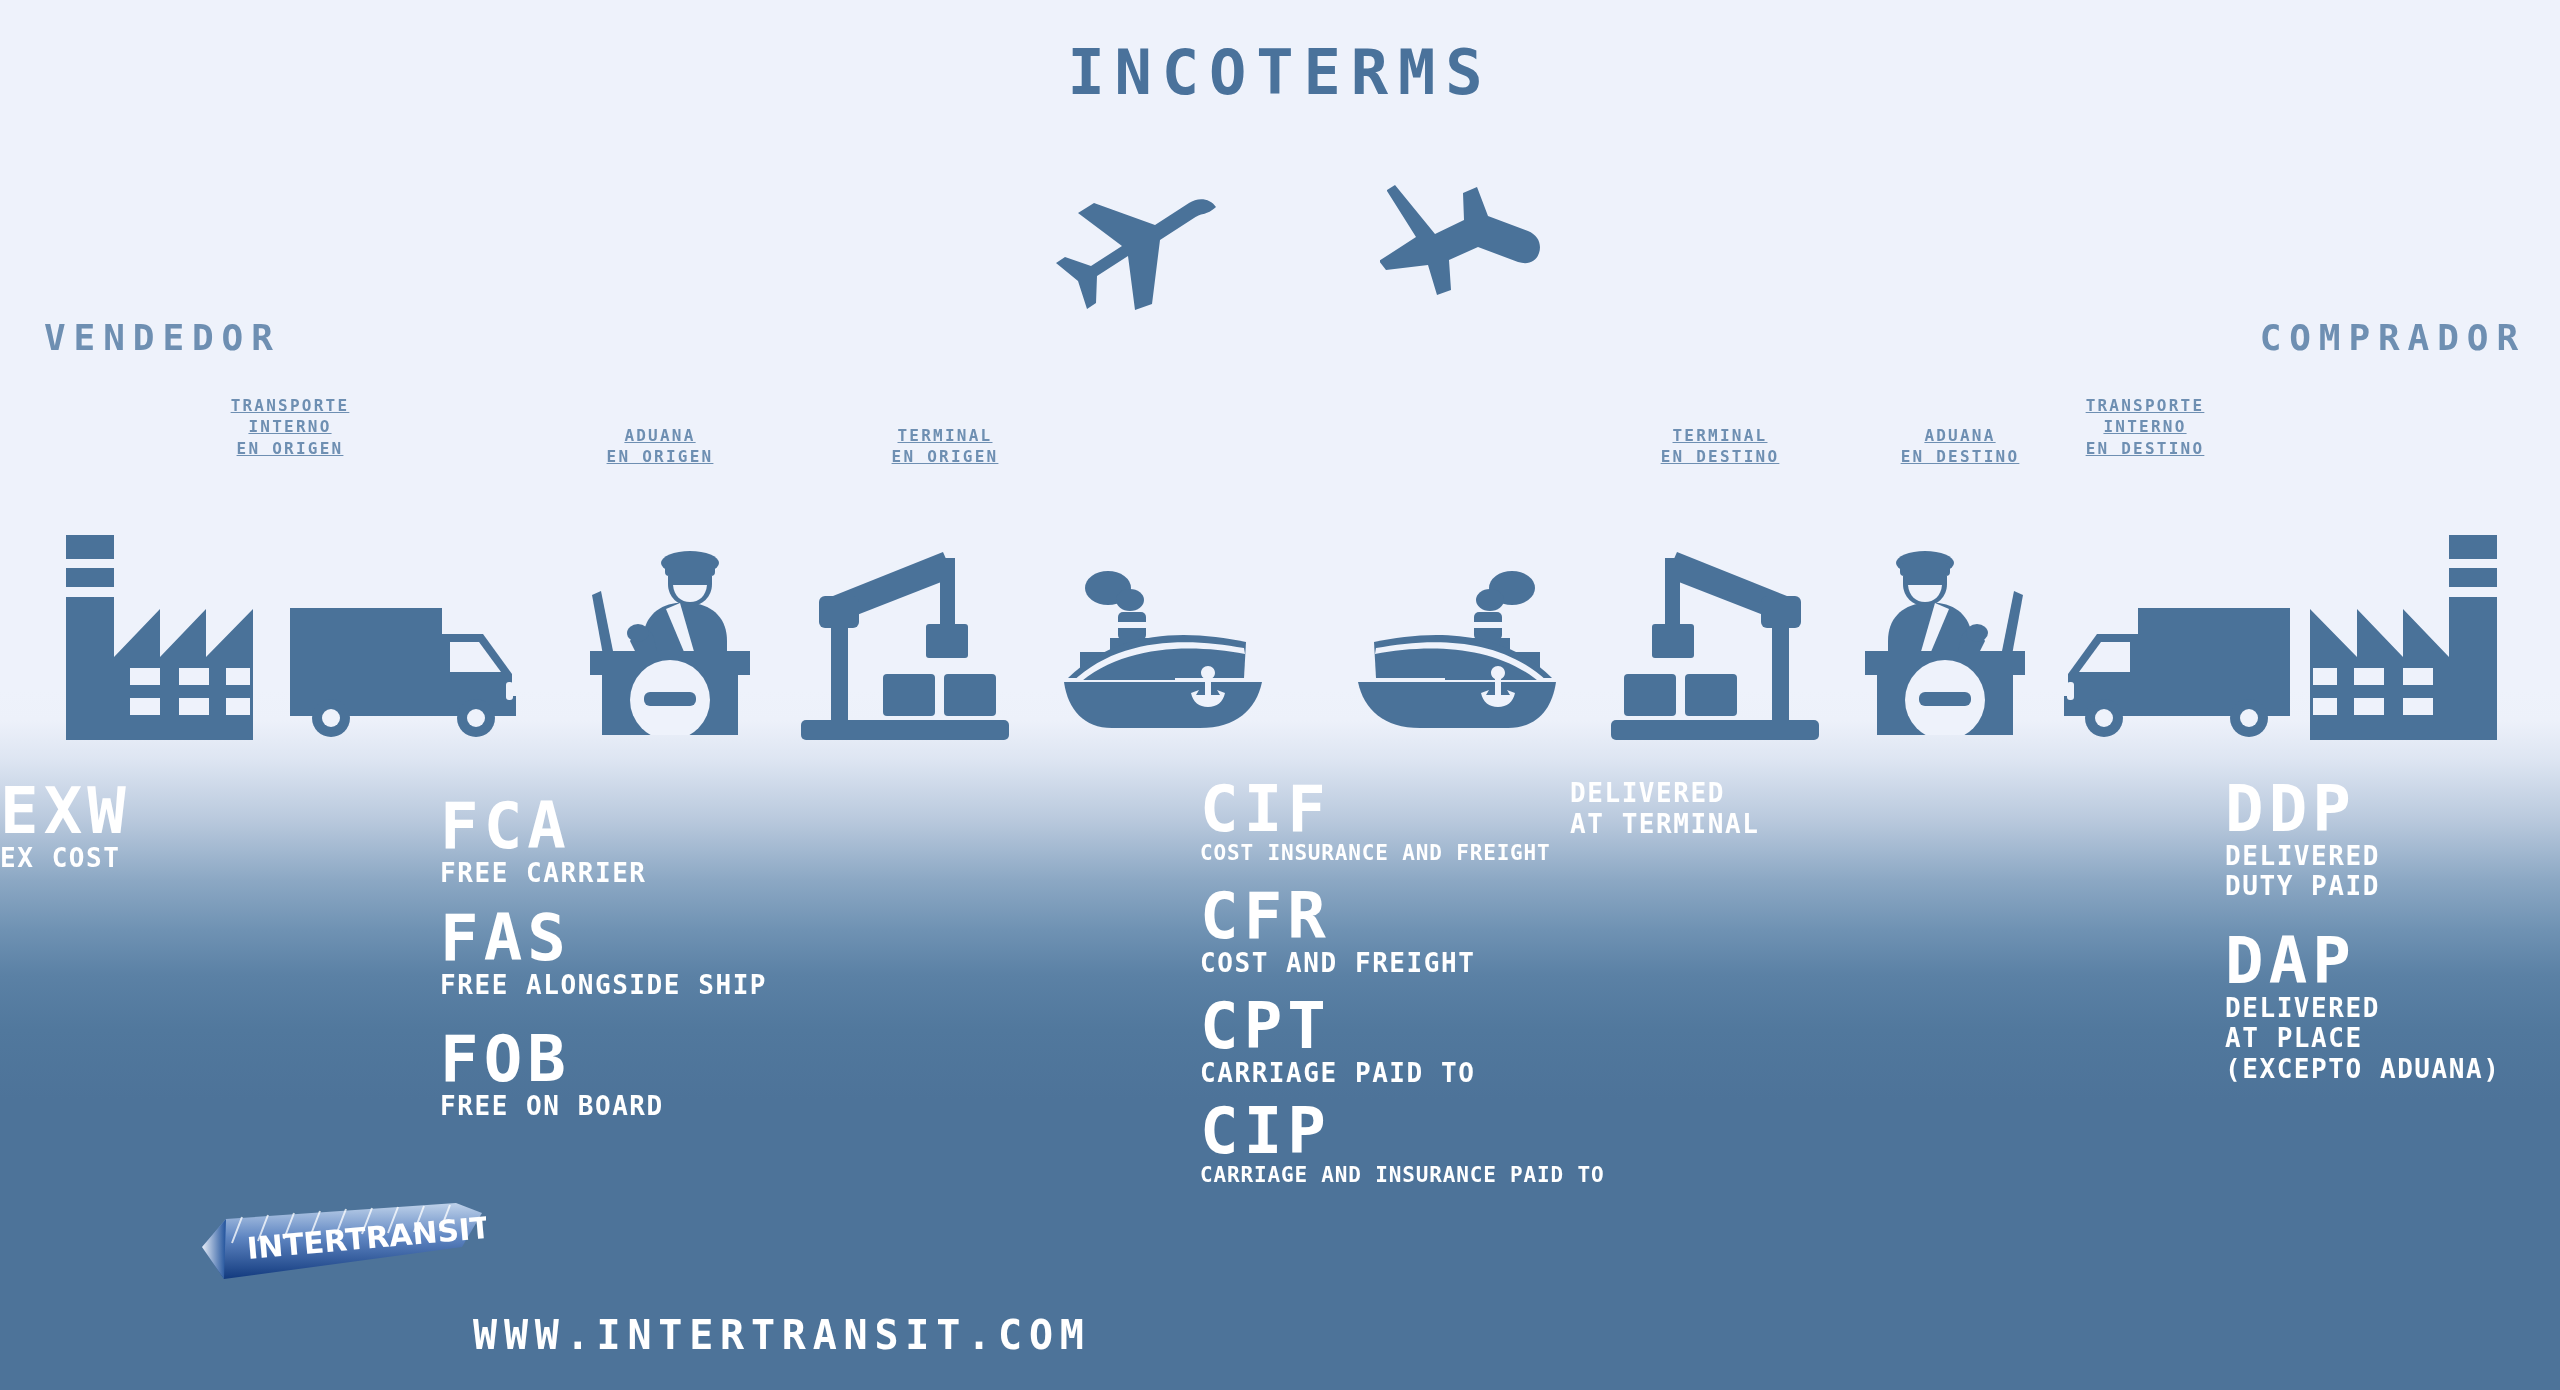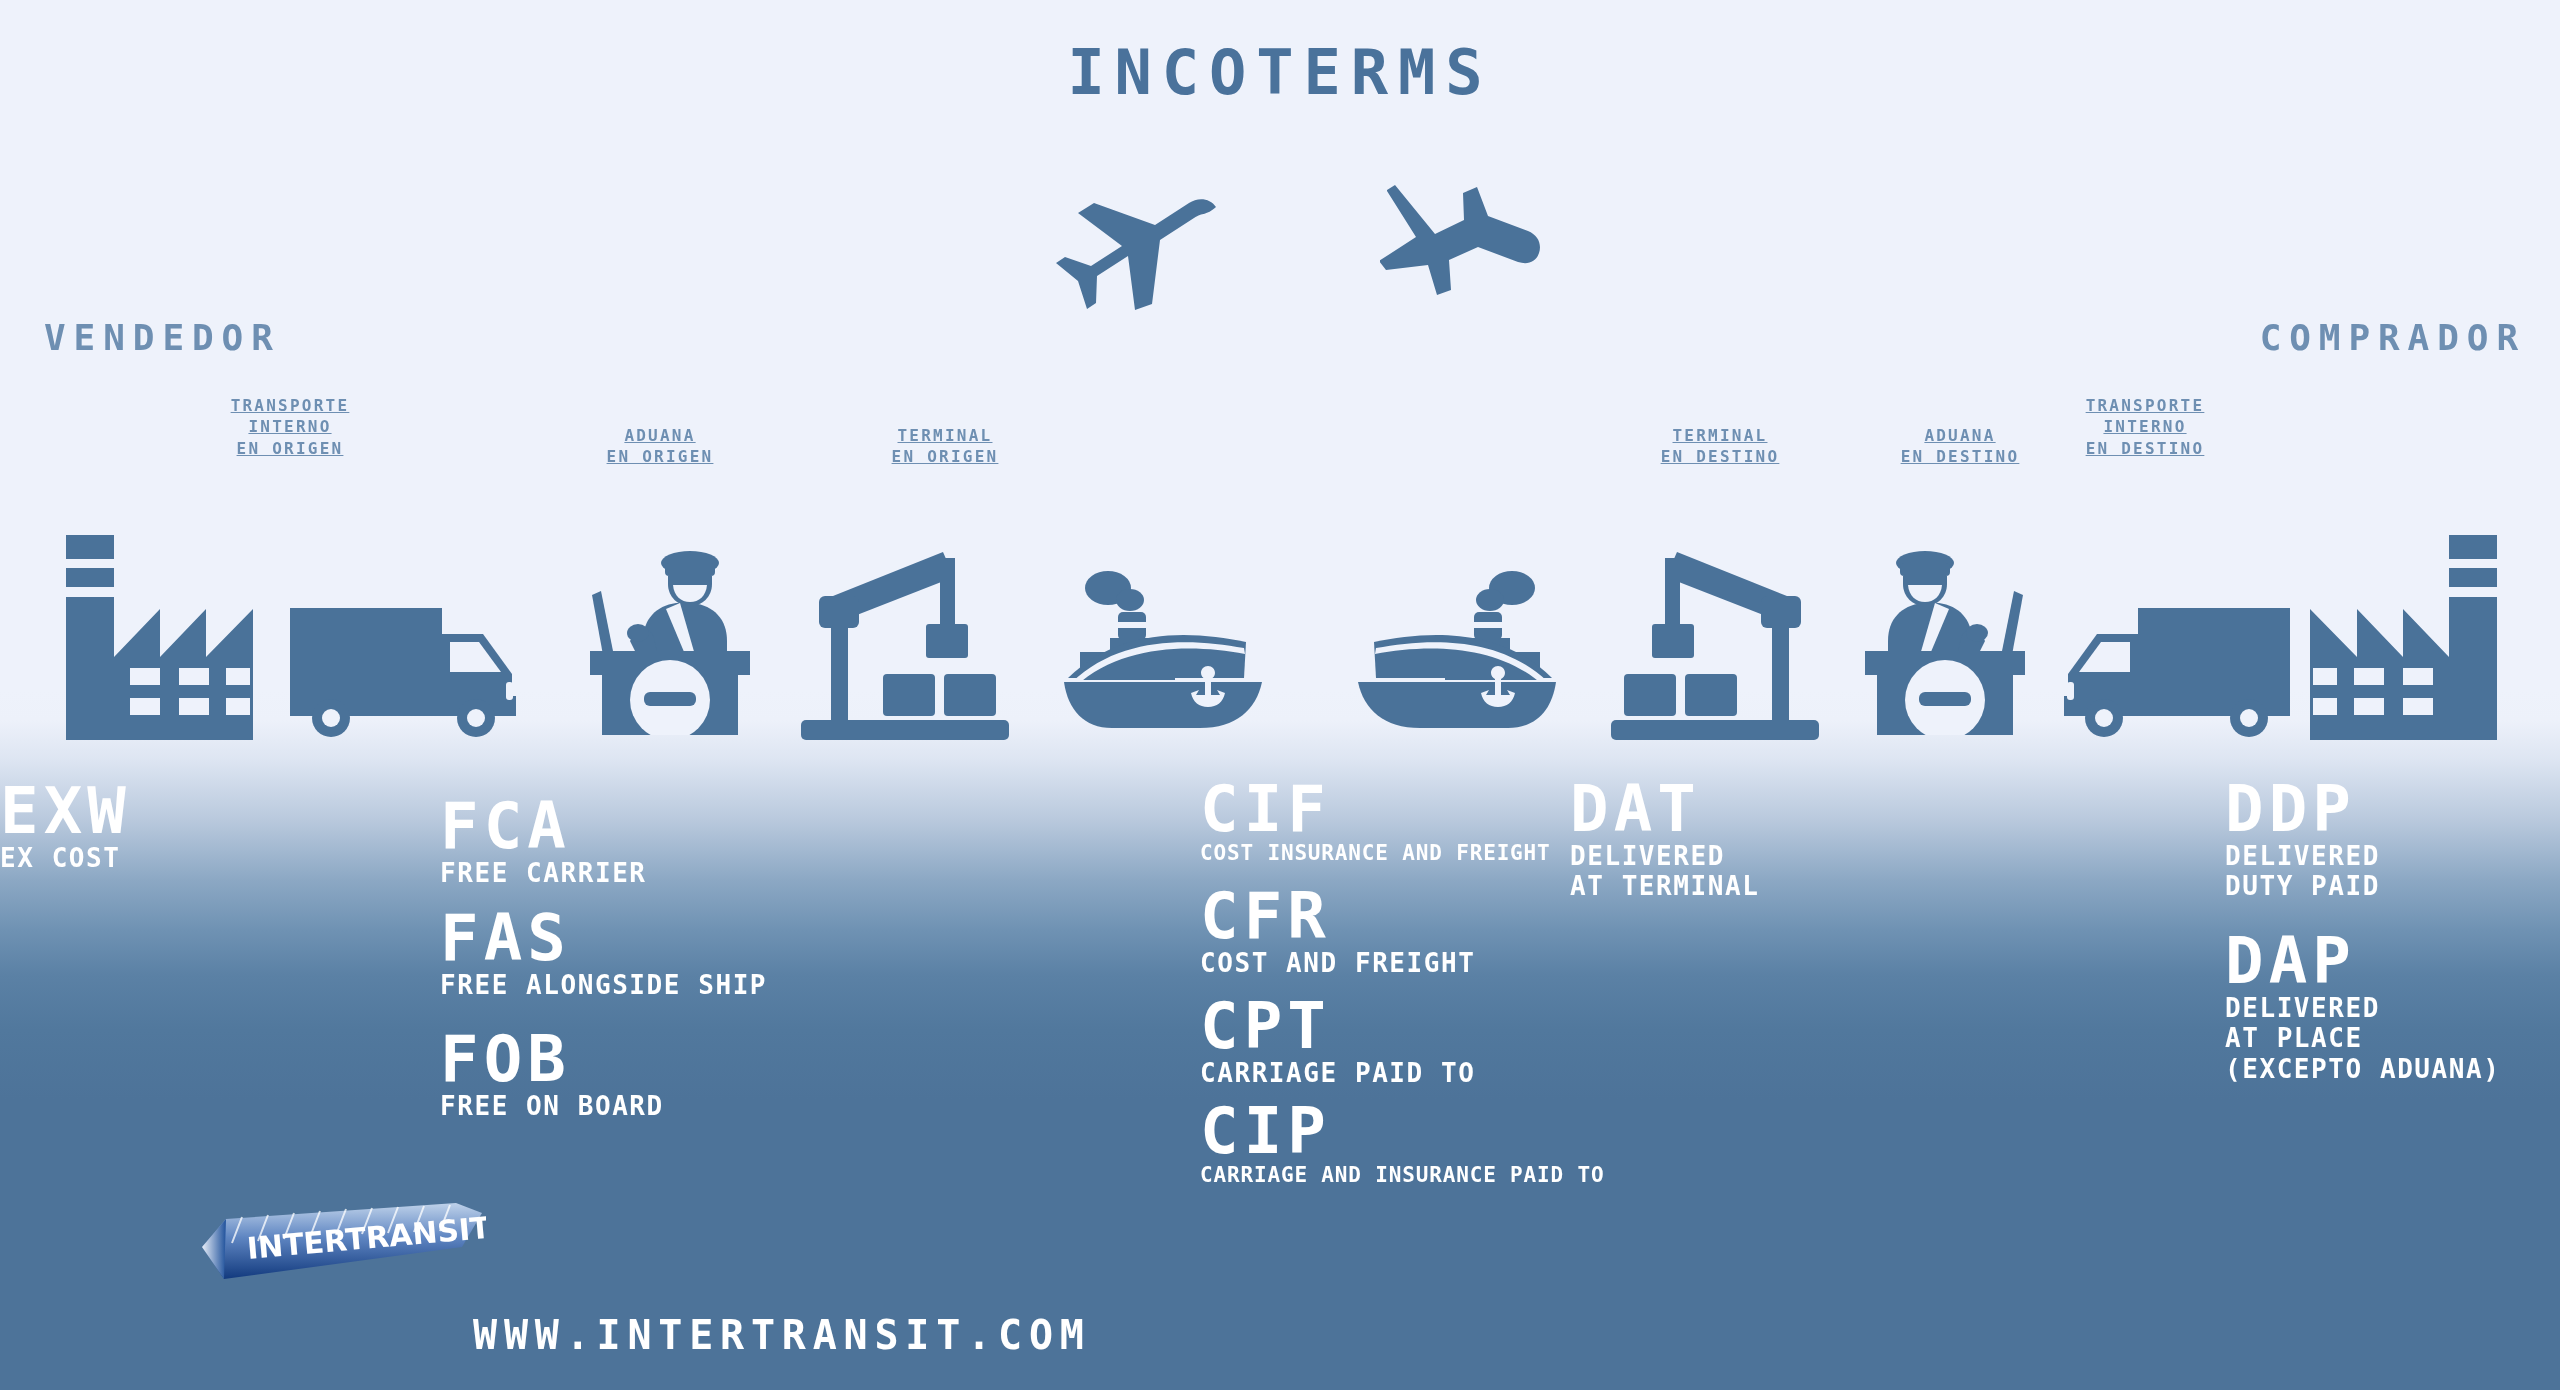--- a/index.html
+++ b/index.html
@@ -338,21 +338,20 @@
     <div class="code">CIP</div>
     <div class="desc tiny">CARRIAGE AND INSURANCE PAID TO</div>
   </div>
 
   <div class="term-block" style="left:1200px; top:995px; width:480px;">
     <div class="code">CPT</div>
     <div class="desc">CARRIAGE PAID TO</div>
   </div>
 
   <div class="term-block" style="left:1570px; top:778px; width:320px;">
-    <div class="code">DAT</div>
     <div class="desc">DELIVERED
 AT TERMINAL</div>
   </div>
 
   <div class="term-block" style="left:2225px; top:778px; width:335px;">
     <div class="code">DDP</div>
     <div class="desc">DELIVERED
 DUTY PAID</div>
   </div>
 

